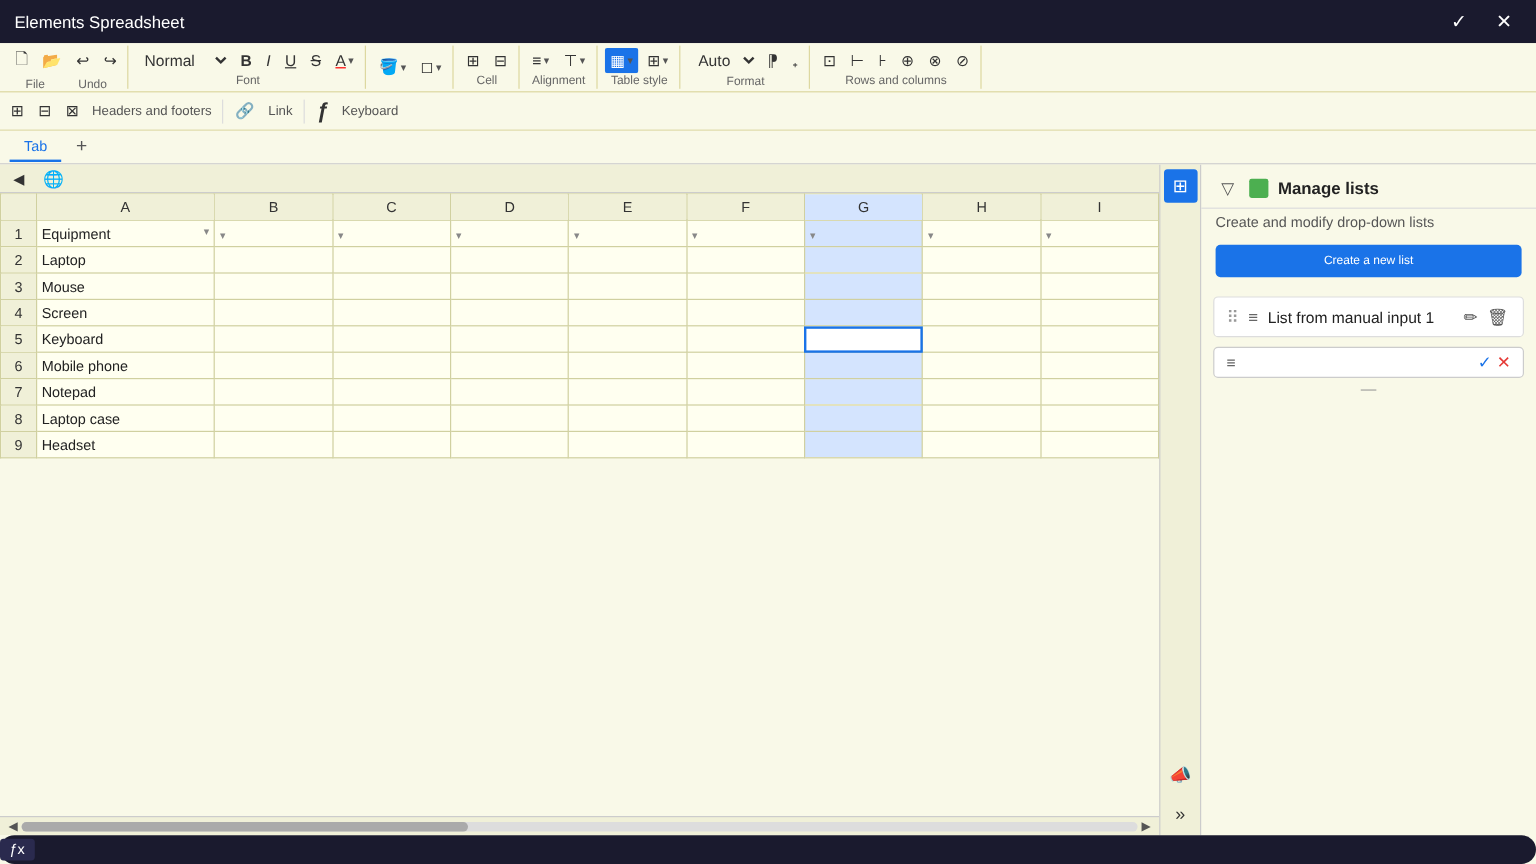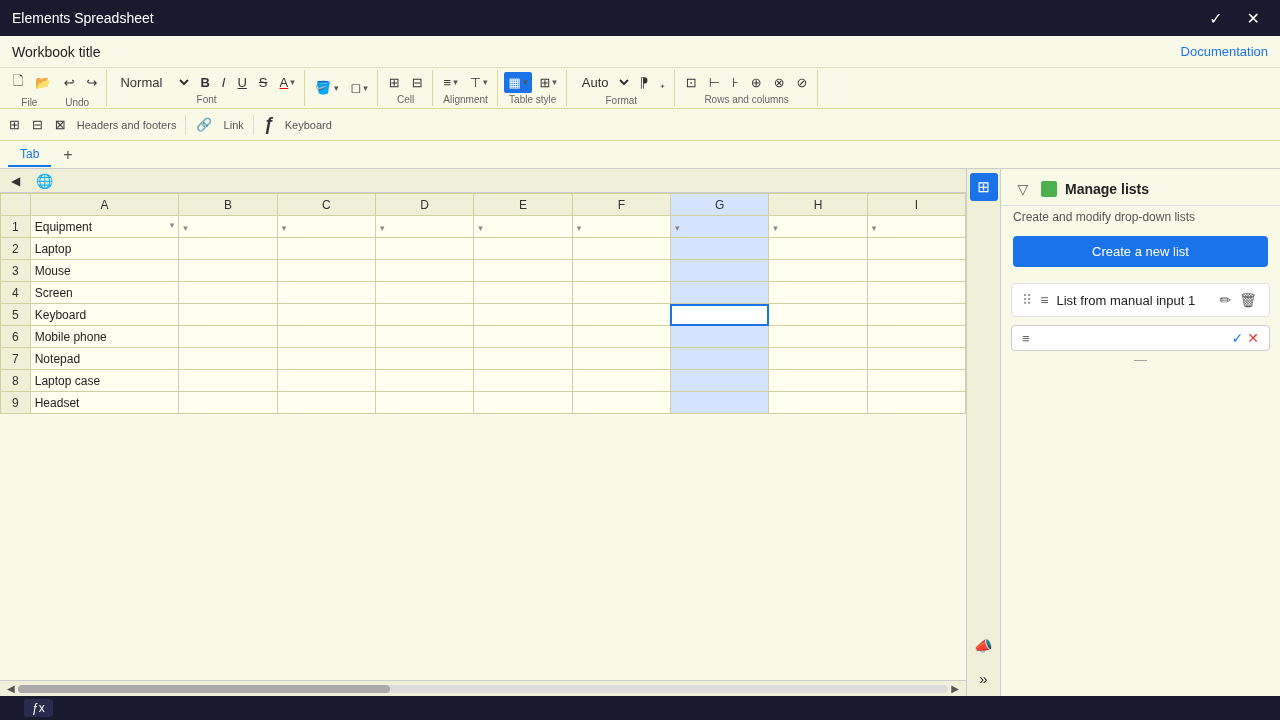--- a/index.html
+++ b/index.html
@@ -207,21 +207,21 @@
     }
     .panel-title { font-weight: 600; font-size: 14px; }
     .panel-subtitle { font-size: 12px; color: #555; padding: 4px 12px 8px; }
 
     .create-list-btn {
       background: #1a73e8;
       color: white;
       border: none;
       padding: 8px 4px;
       border-radius: 4px;
-      font-size: 13px;
+      font-size: 10px;
       cursor: pointer;
       margin: 4px 12px 12px;
       display: block;
     }
 
     .list-item-row {
       display: flex;
       align-items: center;
       padding: 6px 10px;
       background: white;
@@ -301,22 +301,23 @@
       display: flex; align-items: center; justify-content: center;
     }
     .side-icon-btn.active { background: #1a73e8; color: white; }
 
     
     .status-bar {
       height: 24px;
       background: #1a1a2e;
       display: flex;
       align-items: center;
-      padding: 0 24px;
+      padding: 0 0;
       gap: 8px;
+      border-radius: 12px;
     }
     .status-func-btn {
       background: #2a2a4e;
       border: none;
       color: white;
       padding: 2px 8px;
       border-radius: 3px;
       font-size: 12px;
       cursor: pointer;
     }
@@ -364,24 +365,20 @@
     <span class="title-bar-title">Elements Spreadsheet</span>
   </div>
   <div class="title-bar-actions">
     <button class="title-bar-btn">✓</button>
     <button class="title-bar-btn">✕</button>
   </div>
 </div>
 
 <div class="app-area">
 
-  <div class="workbook-title-bar">
-    <span class="workbook-title">Workbook title</span>
-    <a class="documentation-link" href="#">Documentation</a>
-  </div>
 
   <div class="toolbar-area">
     <div class="toolbar-row">
 
       <div class="toolbar-group-wrap">
         <div class="toolbar-row" style="gap:2px; height:auto;">
           <button class="toolbar-btn" title="New">
             <span>🗋</span>
           </button>
           <button class="toolbar-btn" title="Open">

